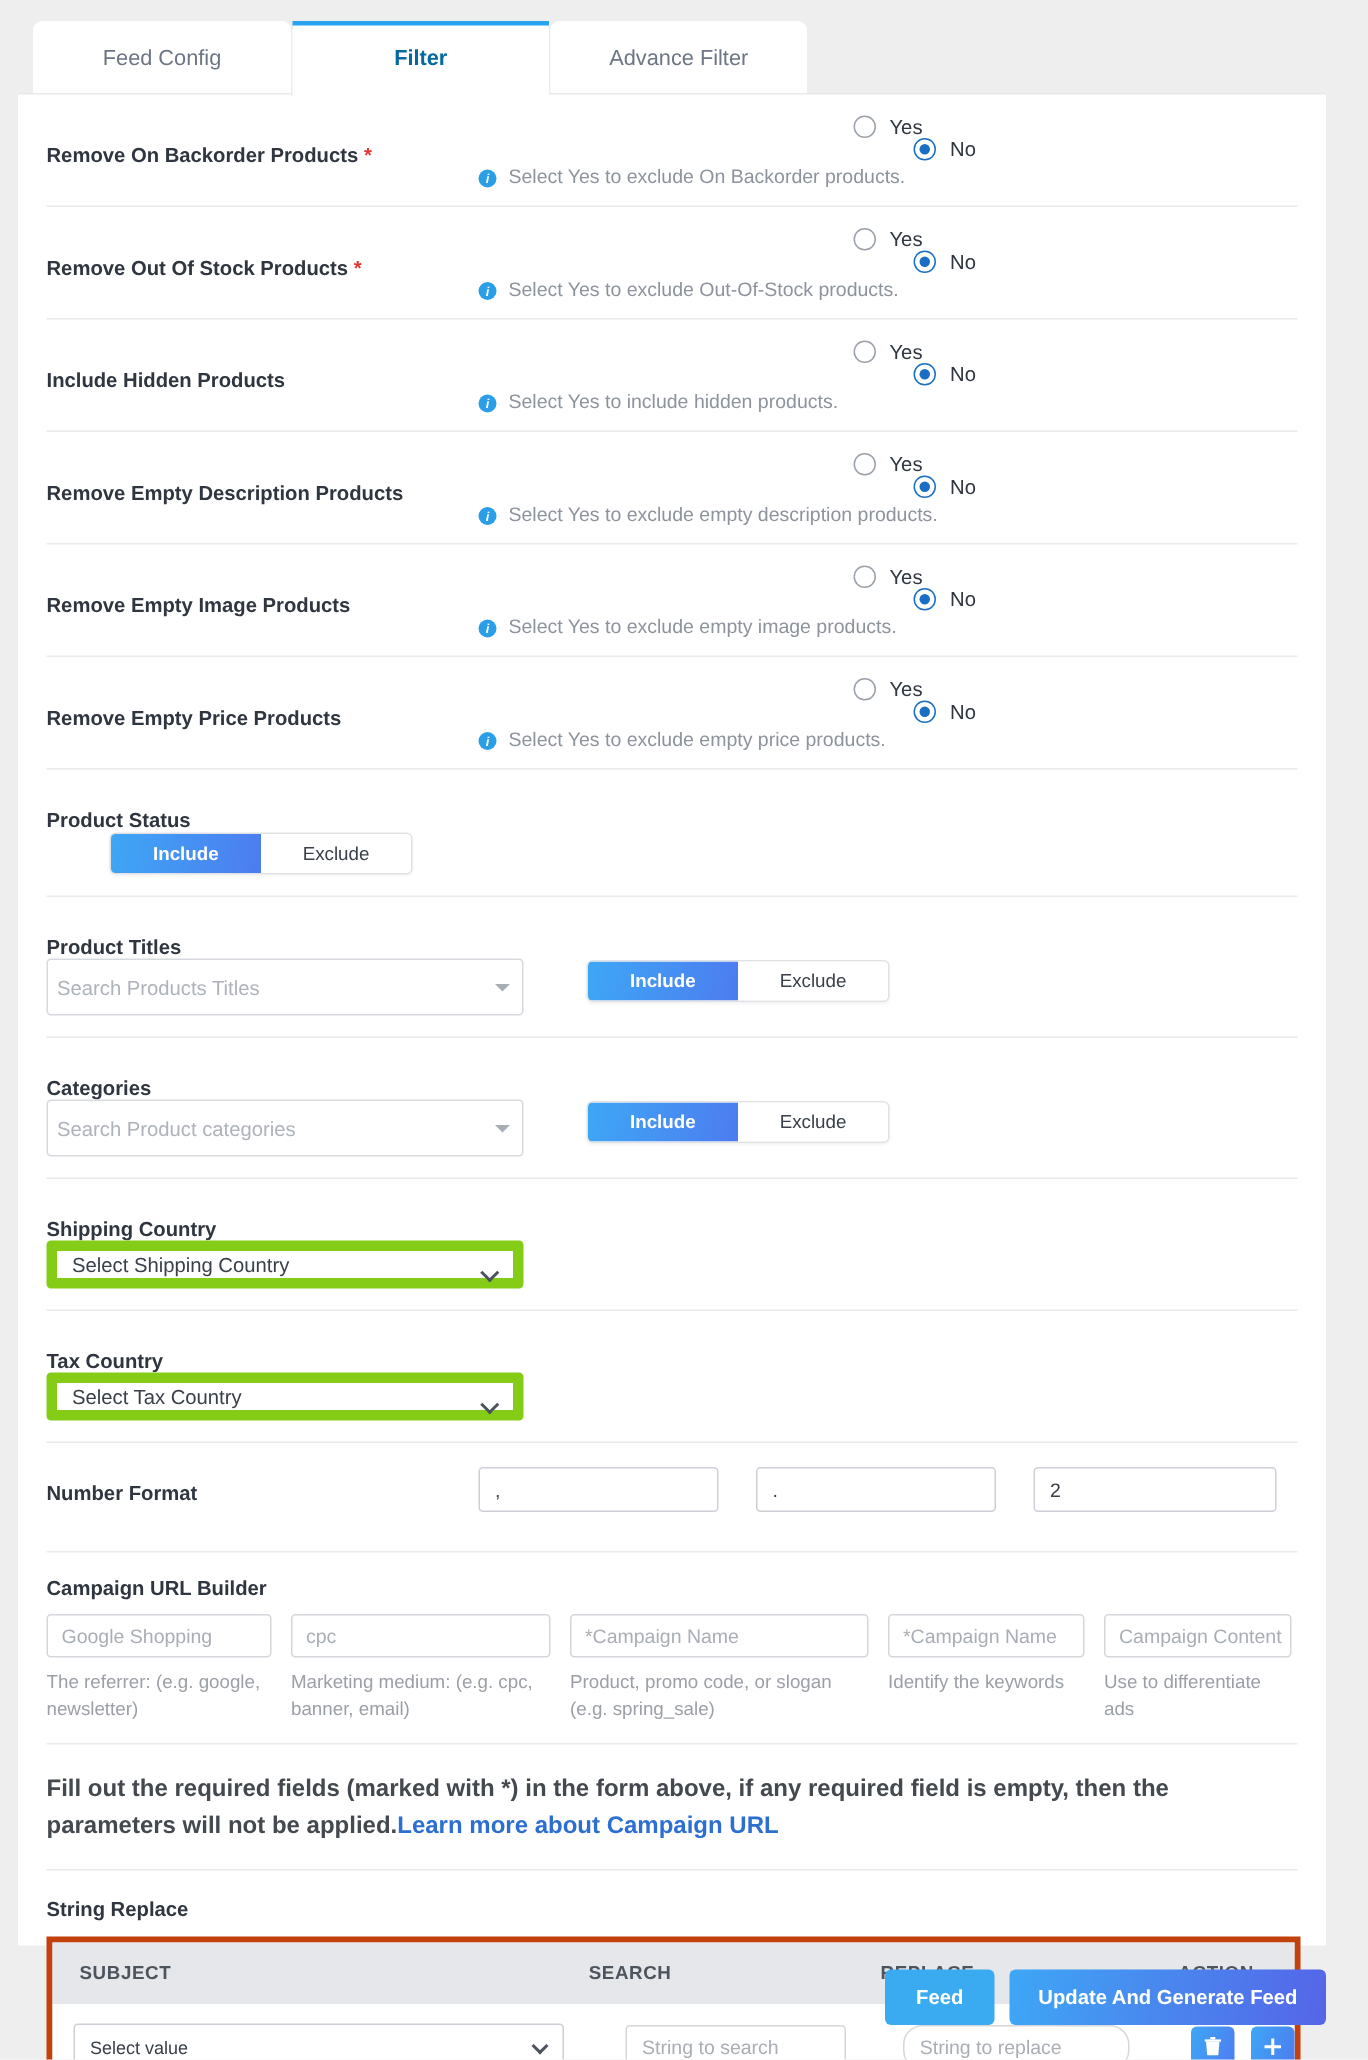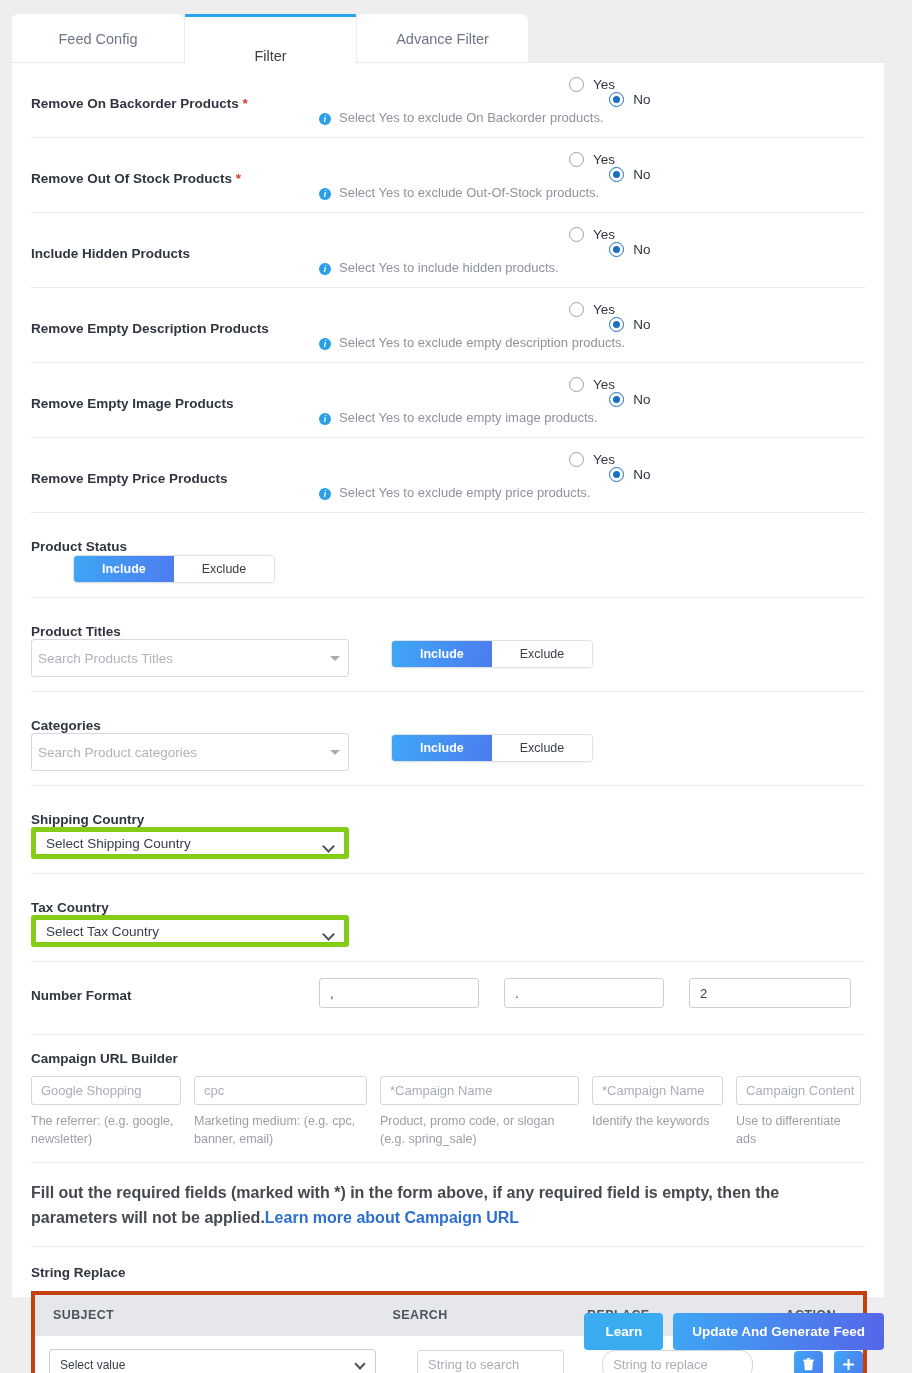--- a/index.html
+++ b/index.html
@@ -9,41 +9,40 @@
     font-family: "Liberation Sans", sans-serif;
     font-size: 13px;
     color: #333a45;
     overflow: hidden;
   }
 
   .page { position: relative; width: 912px; height: 1373px; }
 
   
   .tabs {
-    position: absolute; left: 12px; top: 14px;
+    position: absolute; left: 22px; top: 14px;
     display: flex; align-items: stretch;
     height: 50px;
   }
   .tab {
     position: relative;
     min-width: 172px;
     display: flex; align-items: center; justify-content: center;
     background: #ffffff;
     color: #6d7684;
     font-size: 14.5px;
     border-top-left-radius: 6px; border-top-right-radius: 6px;
     cursor: pointer;
     padding: 0 18px;
   }
   .tab + .tab { border-left: 1px solid #ececec; }
   .tab.active {
-    color: #404040;
-    font-weight: normal;
+    color: #0369a1;
+    font-weight: bold;
     z-index: 3;
-    align-items: flex-end;
   }
   .tab.active::before {
     content: "";
     position: absolute; left: 0; right: 0; top: 0;
     height: 3px; background: #28a3ef;
   }
   .tab:first-child { border-top-left-radius: 6px; }
   .tab:last-child  { border-top-right-radius: 6px; }
 
   
@@ -152,21 +151,21 @@
     background: #fff; color: #3a4049;
   }
   .seg.on {
     background: linear-gradient(100deg,#3ea7f5 0%,#4d7cf0 100%);
     color: #fff; font-weight: bold;
   }
 
   
   .nsel {
     width: 318px; height: 32px;
-    border: 5px solid #84cc16; border-radius: 3px;
+    border: 7px solid #84cc16; border-radius: 3px;
     background: #fff; color: #3a4049;
     font-size: 13.5px;
     display: flex; align-items: center;
     padding: 0 10px; position: relative; cursor: pointer;
   }
   .nsel .chev {
     position: absolute; right: 11px; top: 10px;
     width: 9px; height: 9px;
     border-right: 2px solid #4b525b; border-bottom: 2px solid #4b525b;
     transform: rotate(45deg);
@@ -533,17 +532,17 @@
               </svg>
             </div>
           </div>
         </div>
       </div>
 
     </div>
   </div>
 
   <div class="footer">
-    <button class="btn btn-save">Learn</button>
+    <button class="btn btn-save">Feed</button>
     <button class="btn btn-update">Update And Generate Feed</button>
   </div>
 
 </div>
 
 </body></html>

